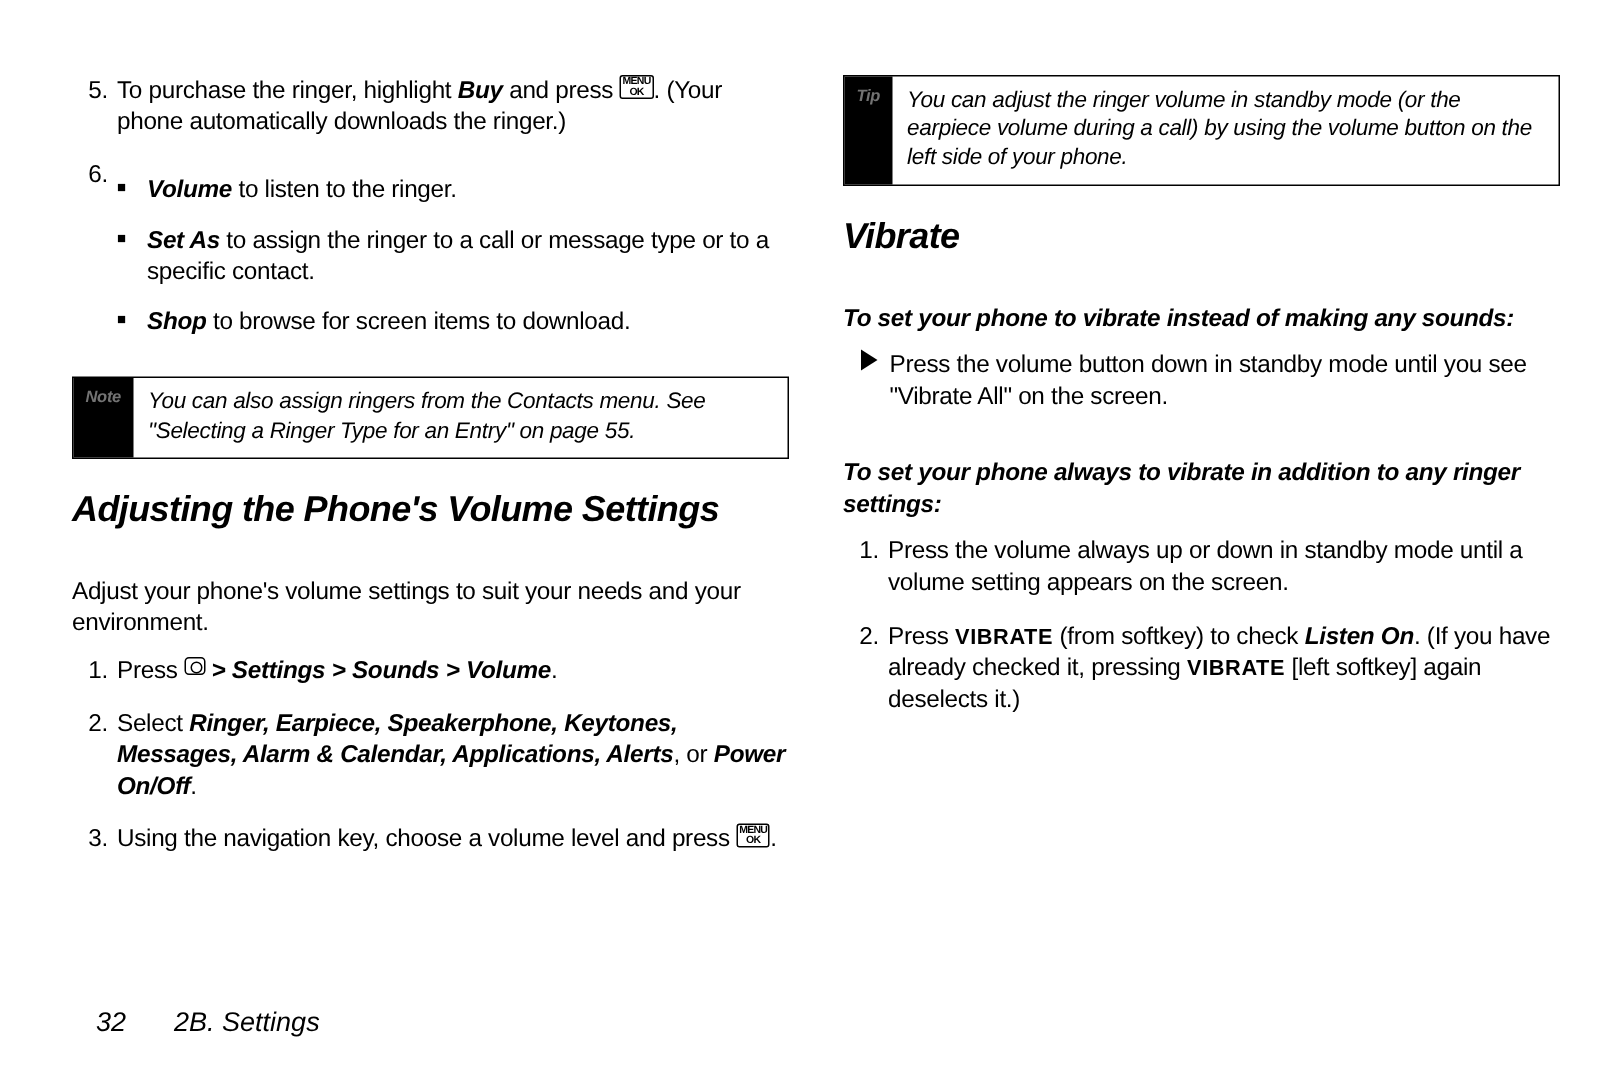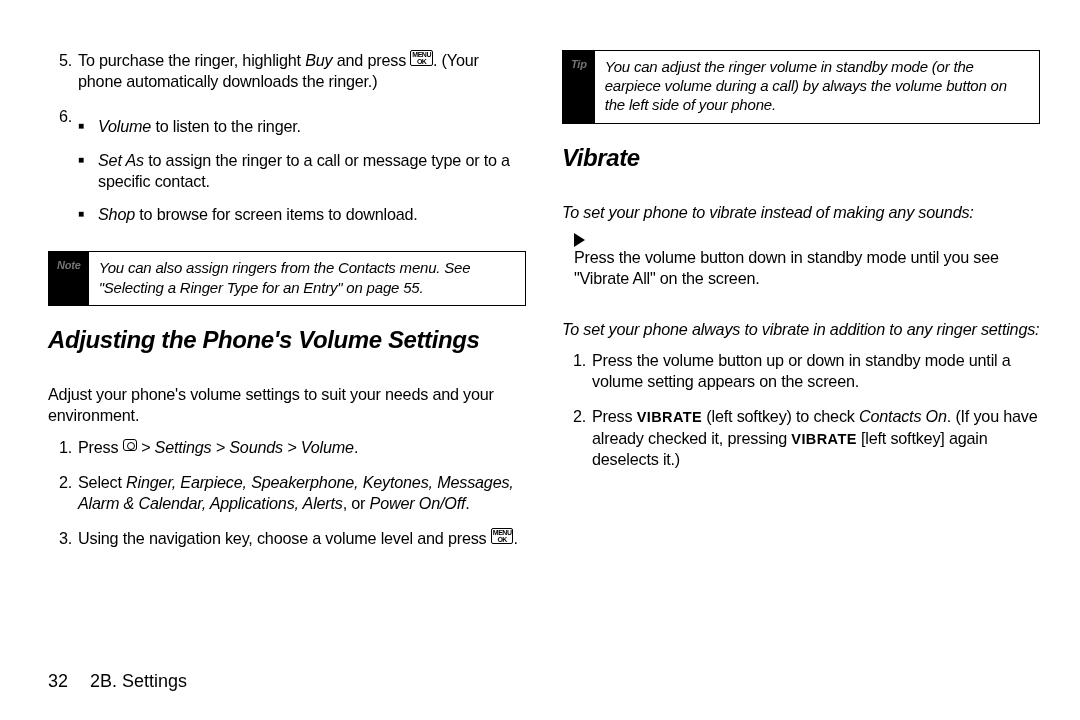--- a/index.html
+++ b/index.html
@@ -8,37 +8,37 @@
   .cols { display: flex; gap: 36px; }
   .col { flex: 1; font-size: 16.2px; line-height: 1.31; letter-spacing: -0.2px; }
   .ol { list-style: none; }
   .ol > li { display: flex; margin-bottom: 14px; }
   .ol > li .num { width: 24px; flex: none; text-align: right; margin-right: 6px; }
   .ol > li .body { flex: 1; }
   .ul { list-style: none; margin-top: 10px; }
   .ul > li { display: flex; margin-bottom: 12px; }
   .ul > li .sq { width: 20px; flex: none; font-size: 10px; line-height: 20px; }
   .ul > li .body { flex: 1; }
-  .bi { font-weight: normal; font-style: italic; }
+  .bi { font-weight: bold; font-style: italic; }
   .h3 { font-style: italic; font-size: 24px; margin: 18px 0 12px; letter-spacing: -0.4px; }
   .para { margin-bottom: 10px; margin-top: 29px; }
   .smallcapsbtn { font-weight: bold; letter-spacing: 0.4px; font-size: 14.5px; }
   .keybox { display:inline-block; border:1px solid #000; border-radius:2px; padding:0 1px; font-size:7px; line-height:7px; vertical-align: 2px; font-weight:bold; letter-spacing:-0.5px;}
   .keybox.menuok { }
   .keybox .r { display:block; text-align:center; }
   .keybox.circle { border-radius:3px; width:14px; height:12px; position:relative; }
   .keybox.circle::after { content:""; position:absolute; top:2px; left:3px; width:6px; height:6px; border:1px solid #000; border-radius:50%; }
 
   .callout { display:flex; margin: 14px 0 6px; border:1px solid #000; }
   .callout .tag { background:#000; color:#737373; font-style:italic; font-weight:bold; padding:6px 8px; font-size:11px; }
   .callout .ctext { font-style:italic; font-size:15px; line-height:1.28; padding:6px 10px 8px; letter-spacing:-0.2px; }
 
   .arrow { display:inline-block; width:0; height:0; border-top:7px solid transparent; border-bottom:7px solid transparent; border-left:11px solid #000; margin-right:8px; vertical-align:-2px; }
 
-  .footer { position:absolute; left:48px; bottom:28px; font-size:18px; display:flex; gap:22px; }
+  .footer { position:absolute; left:64px; bottom:28px; font-style:italic; font-size:18px; display:flex; gap:32px; }
 </style>
 </head>
 <body>
 
 <div class="page">
   <div class="cols">
 
     <div class="col">
       <ol class="ol">
         <li>
@@ -94,43 +94,43 @@
           <span class="body">
             <span>Using the navigation key, choose a volume level and press </span><span class="keybox menuok"><span class="r">MENU</span><span class="r">OK</span></span><span>.</span>
           </span>
         </li>
       </ol>
     </div>
 
     <div class="col">
       <div class="callout" style="margin-top:0">
         <div class="tag">Tip</div>
-        <div class="ctext">You can adjust the ringer volume in standby mode (or the earpiece volume during a call) by always the volume button on the left side of your phone.</div>
+        <div class="ctext">You can adjust the ringer volume in standby mode (or the earpiece volume during a call) by using the volume button on the left side of your phone.</div>
       </div>
 
       <h3 class="h3">Vibrate</h3>
 
       <p class="para bi">To set your phone to vibrate instead of making any sounds:</p>
 
-      <div style="display:flex; margin:6px 0 16px 12px;flex-direction:column;">
+      <div style="display:flex; margin:6px 0 16px 12px;">
         <span class="arrow"></span>
         <span style="flex:1">Press the volume button down in standby mode until you see "Vibrate All" on the screen.</span>
       </div>
 
       <p class="para bi">To set your phone always to vibrate in addition to any ringer settings:</p>
 
       <ol class="ol">
         <li>
           <span class="num">1.</span>
-          <span class="body">Press the volume button up or down in standby mode until a volume setting appears on the screen.</span>
+          <span class="body">Press the volume always up or down in standby mode until a volume setting appears on the screen.</span>
         </li>
         <li>
           <span class="num">2.</span>
           <span class="body">
-            <span>Press </span><span class="smallcapsbtn">VIBRATE</span><span> (left softkey) to check </span><span class="bi">Contacts On</span><span>. (If you have already checked it, pressing </span><span class="smallcapsbtn">VIBRATE</span><span> [left softkey] again deselects it.)</span>
+            <span>Press </span><span class="smallcapsbtn">VIBRATE</span><span> (from softkey) to check </span><span class="bi">Listen On</span><span>. (If you have already checked it, pressing </span><span class="smallcapsbtn">VIBRATE</span><span> [left softkey] again deselects it.)</span>
           </span>
         </li>
       </ol>
     </div>
 
   </div>
 
   <div class="footer">
     <span>32</span>
     <span>2B. Settings</span>

